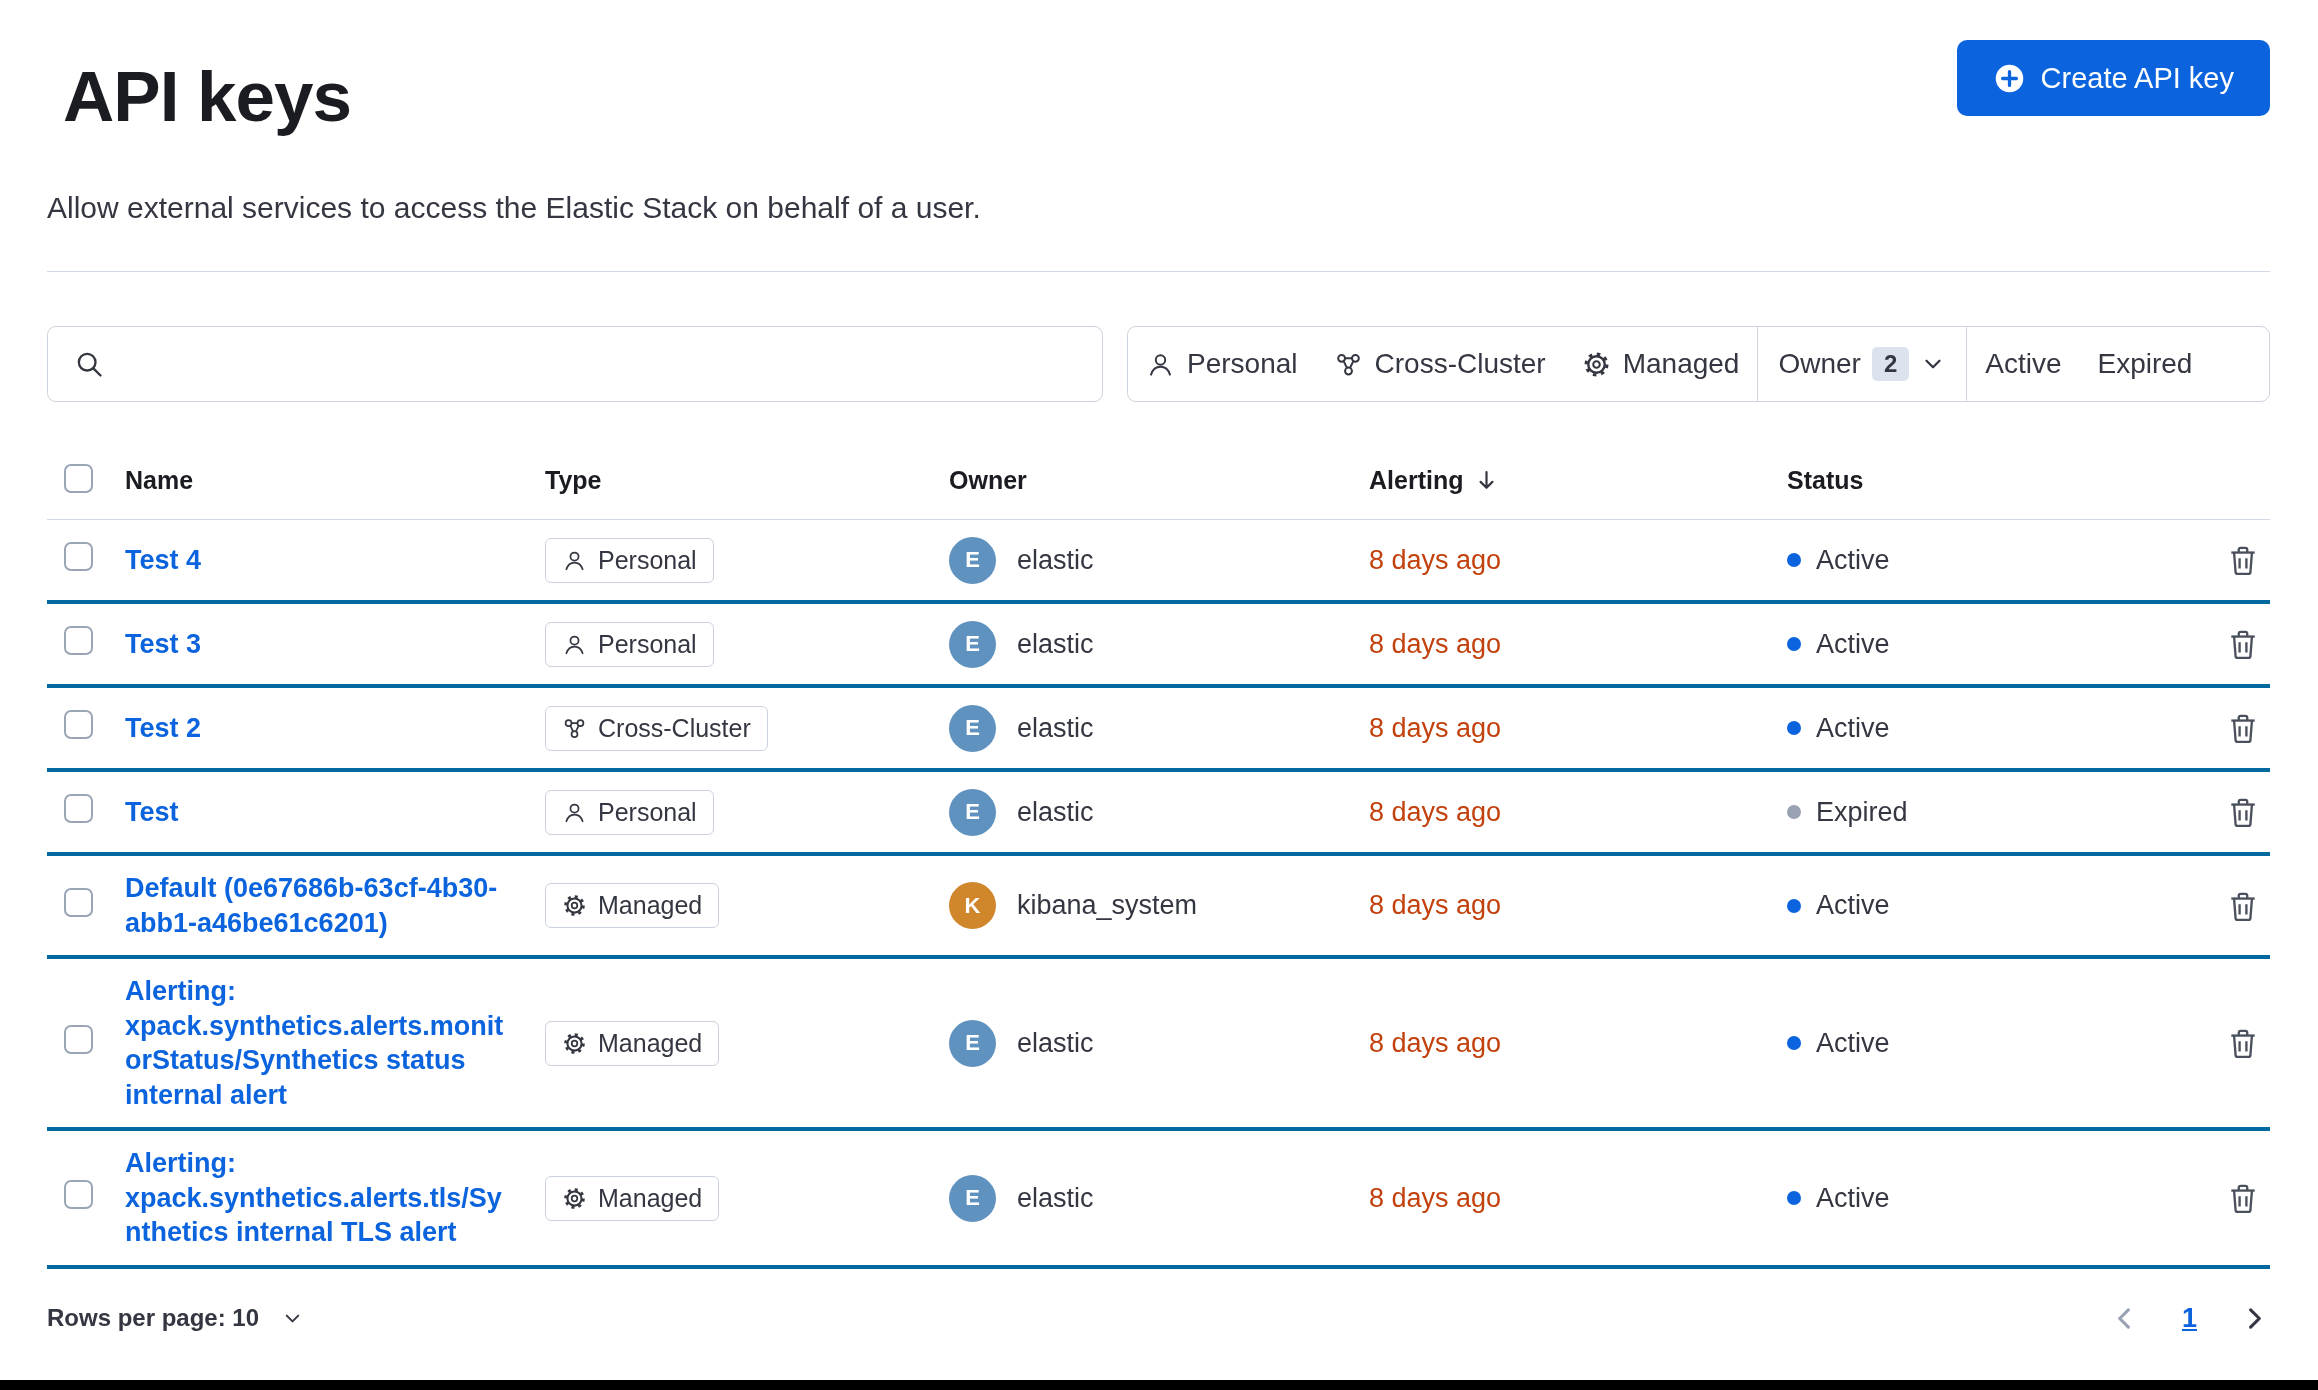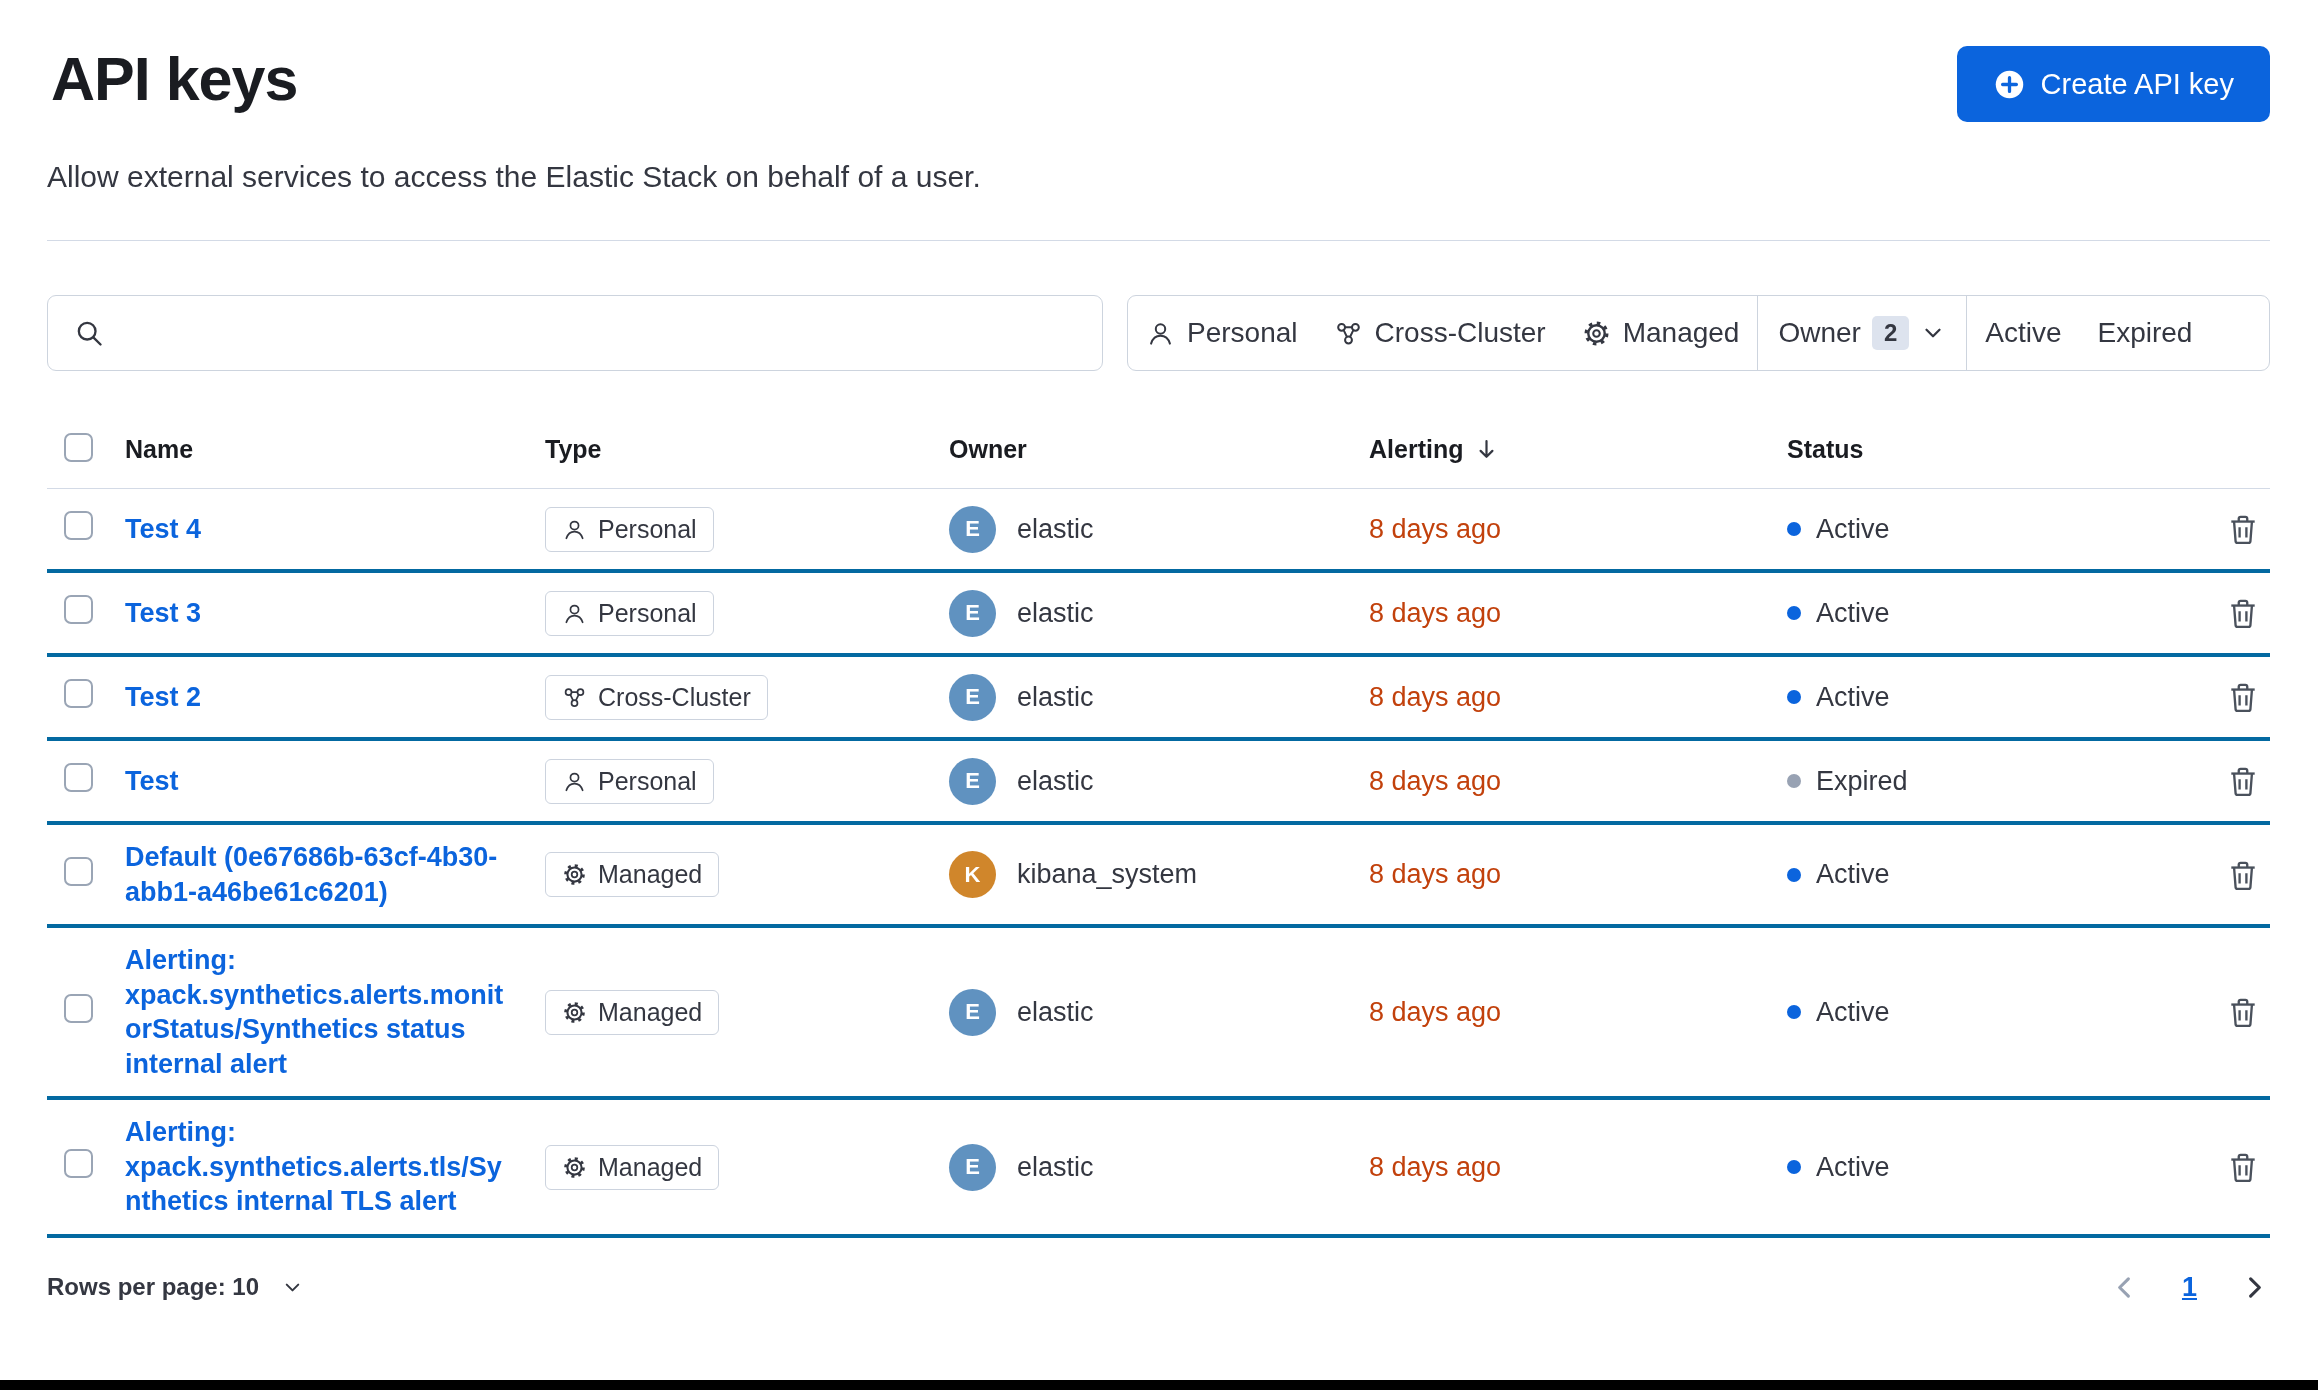--- a/index.html
+++ b/index.html
@@ -9,24 +9,24 @@
     background: #fff;
     font-family: "Liberation Sans", "DejaVu Sans", sans-serif;
     color: #343741;
     position: relative;
     overflow: hidden;
   }
   .page { padding: 40px 48px 0 47px; }
 
   
   .header-row { display: flex; justify-content: space-between; align-items: flex-start; }
-  .title { font-size: 61px; font-weight: 700; color: #1a1c21; margin: 4px; letter-spacing: -1px; }
+  .title { font-size: 71px; font-weight: 700; color: #1a1c21; margin: 16px; letter-spacing: -1px; }
   .create-btn {
     display: inline-flex; align-items: center; gap: 15px;
-    height: 76px; padding: 0 36px; margin-top: 6px;
+    height: 76px; padding: 0 36px; 
     border: none; border-radius: 10px;
     background: #0B64DD; color: #fff;
     font-size: 29px; font-weight: 500; font-family: inherit; cursor: pointer;
   }
   .plus-icon { width: 33px; height: 33px; display: inline-flex; }
   .plus-icon svg { width: 100%; height: 100%; }
 
   .subtitle { font-size: 30px; color: #343741; margin-top: 38px; }
   .divider { height: 1px; background: #d3dae6; margin-top: 46px; }
 

